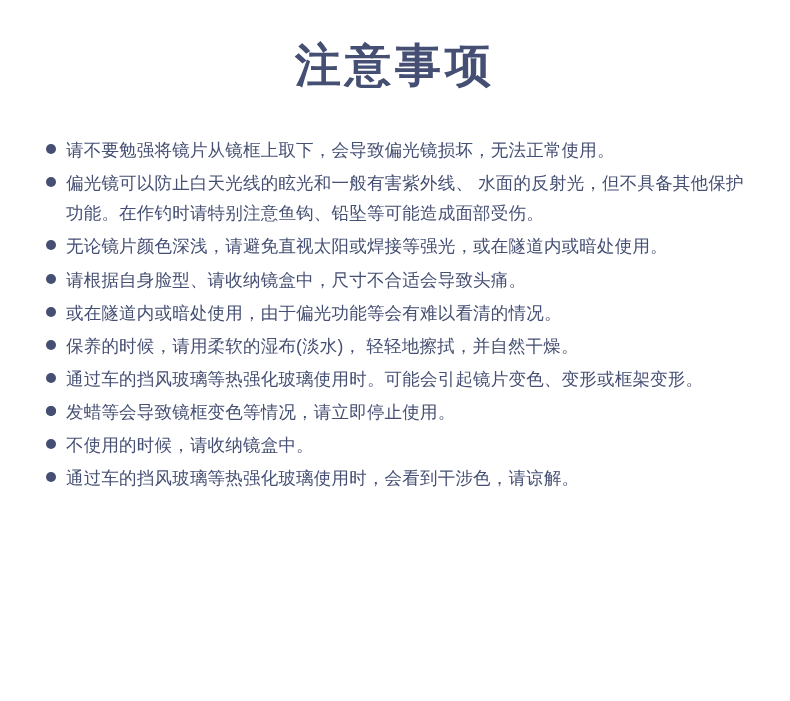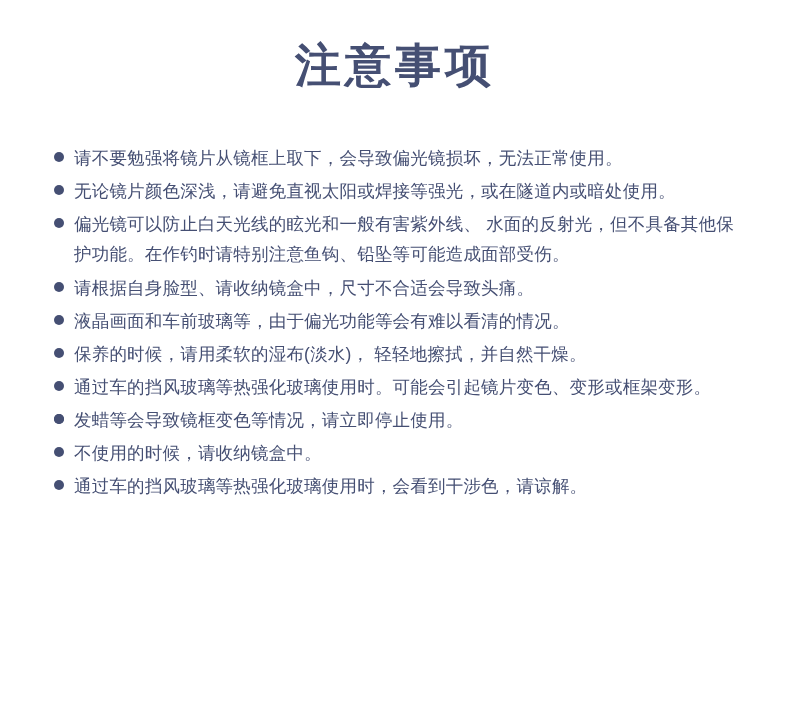--- a/index.html
+++ b/index.html
@@ -24,21 +24,21 @@
     text-align: center;
     font-size: 46px;
     font-weight: bold;
     letter-spacing: 4px;
     color: #454f73;
     padding-top: 38px;
     padding-bottom: 0;
     line-height: 1.2;
   }
   .notes {
-    margin: 16px;
+    margin: 8px;
     padding: 34px 36px 0 36px;
     list-style: none;
   }
   .note-item {
     position: relative;
     font-size: 17.5px;
     line-height: 1.72;
     color: #454f73;
     padding-left: 22px;
     margin-bottom: 3px;
@@ -63,33 +63,33 @@
 
   <div class="title">注意事项</div>
 
   <ul class="notes">
     <li class="note-item">
       <span class="bullet"></span>
       <span>请不要勉强将镜片从镜框上取下，会导致偏光镜损坏，无法正常使用。</span>
     </li>
     <li class="note-item">
       <span class="bullet"></span>
-      <span>无论镜片颜色深浅，请避免直视太阳或焊接等强光，或在隧道内或暗处使用。</span>
+      <span>偏光镜可以防止白天光线的眩光和一般有害紫外线、 水面的反射光，但不具备其他保护功能。在作钓时请特别注意鱼钩、铅坠等可能造成面部受伤。</span>
     </li>
     <li class="note-item">
       <span class="bullet"></span>
-      <span>偏光镜可以防止白天光线的眩光和一般有害紫外线、 水面的反射光，但不具备其他保护功能。在作钓时请特别注意鱼钩、铅坠等可能造成面部受伤。</span>
+      <span>无论镜片颜色深浅，请避免直视太阳或焊接等强光，或在隧道内或暗处使用。</span>
     </li>
     <li class="note-item">
       <span class="bullet"></span>
       <span>请根据自身脸型、请收纳镜盒中，尺寸不合适会导致头痛。</span>
     </li>
     <li class="note-item">
       <span class="bullet"></span>
-      <span>液晶画面和车前玻璃等，由于偏光功能等会有难以看清的情况。</span>
+      <span>或在隧道内或暗处使用，由于偏光功能等会有难以看清的情况。</span>
     </li>
     <li class="note-item">
       <span class="bullet"></span>
       <span>保养的时候，请用柔软的湿布(淡水)， 轻轻地擦拭，并自然干燥。</span>
     </li>
     <li class="note-item">
       <span class="bullet"></span>
       <span>通过车的挡风玻璃等热强化玻璃使用时。可能会引起镜片变色、变形或框架变形。</span>
     </li>
     <li class="note-item">

